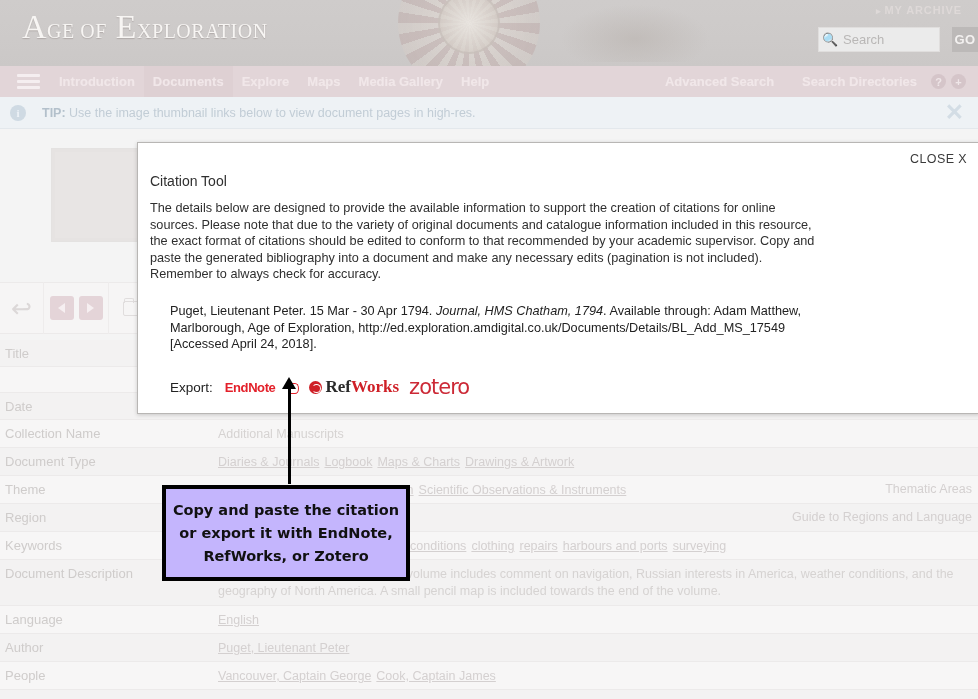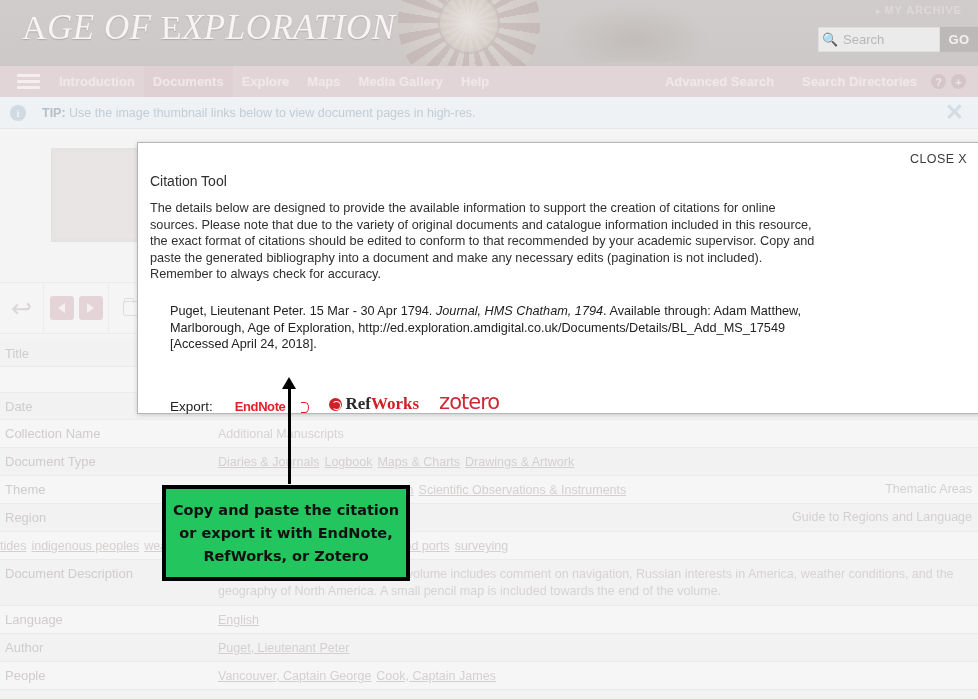--- a/index.html
+++ b/index.html
@@ -54,21 +54,21 @@
     background: radial-gradient(ellipse at 50% 60%, rgba(176,168,162,.40) 0%, rgba(200,194,188,0) 70%);
   }
   .site-title {
     position: absolute; top: 8px; left: 22px;
     font-family: "Liberation Serif", serif;
     font-size: 34px; letter-spacing: .5px;
     color: #f7f5f3;
     text-shadow: 0 1px 1px rgba(120,110,105,.35);
     white-space: nowrap;
   }
-  .site-title .sc { font-size: 35px; font-style: italic; }
+  .site-title .sc { font-size: 20px; }
 
   .my-archive {
     position: absolute; top: 4px; right: 16px;
     font-size: 11px; font-weight: bold; letter-spacing: .9px;
     color: #ded9d8;
   }
   .my-archive .caret { font-size: 9px; margin-right: 3px; }
 
   .searchbox {
     position: absolute; top: 27px; right: 38px;
@@ -82,21 +82,21 @@
     line-height: 1;
   }
   .searchbox input {
     border: 0; outline: 0; background: transparent;
     font-family: "Liberation Sans", sans-serif;
     font-size: 13px; color: #b3b1b0; width: 96px;
   }
   .searchbox input::placeholder { color: #b9b7b6; }
   .go-btn {
     position: absolute; top: 27px; right: 0px;
-    width: 38px; height: 25px;
+    width: 26px; height: 25px;
     background: #bcb9b8; color: #f3f1f0;
     font-size: 13px; font-weight: bold;
     display: flex; align-items: center; justify-content: center;
     letter-spacing: .4px;
   }
 
   
   .navbar {
     position: absolute; top: 66px; left: 0; width: 978px; height: 31px;
     background: #e2d5d8;
@@ -267,22 +267,22 @@
   .modal-body {
     position: absolute; top: 57px; left: 12px; width: 676px;
     font-size: 12.7px; color: #2f2f2f; line-height: 16.6px;
   }
   .citation {
     position: absolute; top: 160px; left: 32px; width: 660px;
     font-size: 12.7px; color: #222; line-height: 16.6px;
   }
   .citation i { font-style: italic; }
   .export-row {
-    position: absolute; top: 247px; left: 32px;
-    display: flex; align-items: flex-end; gap: 20px;
+    position: absolute; top: 232px; left: 32px;
+    display: flex; align-items: center; gap: 10px;
   }
   .export-label { font-size: 13.5px; color: #222; margin-right: 2px; }
   .logo-endnote {
     font-family: "Liberation Sans", sans-serif;
     font-size: 13px; font-weight: bold; color: #e3202a;
     letter-spacing: -.4px; position: relative; padding-right: 24px;
   }
   .logo-endnote::after {
     content:""; position:absolute; right:0; top:3px;
     width:7px;height:9px;border:1.6px solid #e3202a;border-radius:0 50% 50% 0;
@@ -316,21 +316,21 @@
   .ann-arrow::before {
     content:""; position:absolute; top:-11px; left:-6px;
     width:0;height:0;
     border-left: 7.5px solid transparent;
     border-right: 7.5px solid transparent;
     border-bottom: 12px solid #000;
   }
   .callout {
     position: absolute; left: 162px; top: 485px;
     width: 248px; height: 96px;
-    background: #22c55e; border: 4px solid #000;
+    background: #c4b5fd; border: 4px solid #000;
     display: flex; align-items: center; justify-content: center;
     text-align: center; z-index: 61;
   }
   .callout-text {
     font-family: "DejaVu Sans", sans-serif;
     font-size: 14.5px; font-weight: bold; color: #111;
     line-height: 23px; padding: 0 6px;
   }
 </style>
 </head>
@@ -451,20 +451,21 @@
 
       <div class="meta-row">
         <div class="meta-label">Region</div>
         <div class="meta-val">
           <span class="lnk">Circumnavigation</span>
         </div>
         <div class="meta-extra">Guide to Regions and Language</div>
       </div>
 
       <div class="meta-row">
+        <div class="meta-label">Keywords</div>
         <div class="meta-val">
           <span class="lnk">tides</span><span class="lnk">indigenous peoples</span><span class="lnk">weather conditions</span><span class="lnk">clothing</span><span class="lnk">repairs</span><span class="lnk">harbours and ports</span><span class="lnk">surveying</span>
         </div>
       </div>
 
       <div class="meta-row desc-row">
         <div class="meta-label">Document Description</div>
         <div class="meta-val">Commander, HMS Chatham. The volume includes comment on navigation, Russian interests in America, weather conditions, and the geography of North America. A small pencil map is included towards the end of the volume.</div>
       </div>
 

